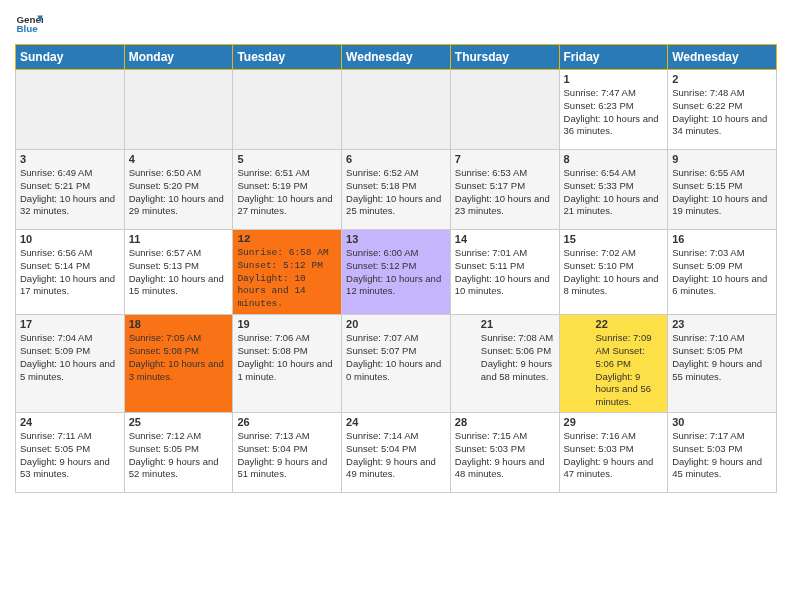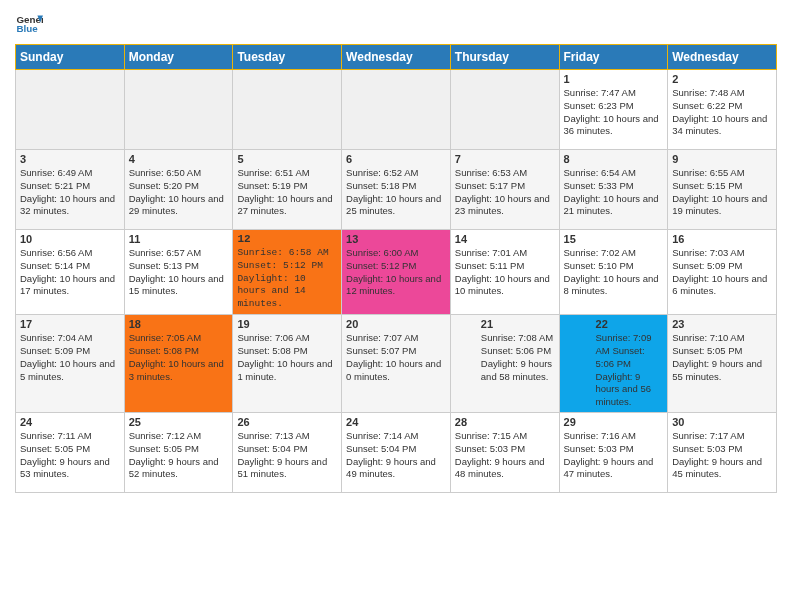--- a/index.html
+++ b/index.html
@@ -190,21 +190,21 @@
           <div class="day-info">Sunrise: 6:57 AM
 Sunset: 5:13 PM
 Daylight: 10 hours and 15 minutes.</div>
         </td>
         <td style="background: #f97316; font-family: Liberation Mono, monospace;">
           <span class="day-num">12</span>
           <div class="day-info">Sunrise: 6:58 AM
 Sunset: 5:12 PM
 Daylight: 10 hours and 14 minutes.</div>
         </td>
-        <td style="background: #ec4899;">
+        <td style="background: #c4b5fd;">
           <span class="day-num">13</span>
           <div class="day-info">Sunrise: 6:00 AM
 Sunset: 5:12 PM
 Daylight: 10 hours and 12 minutes.</div>
         </td>
         <td style="background: rgb(255, 255, 255);">
           <span class="day-num">14</span>
           <div class="day-info">Sunrise: 7:01 AM
 Sunset: 5:11 PM
 Daylight: 10 hours and 10 minutes.</div>
@@ -246,21 +246,21 @@
           <div class="day-info">Sunrise: 7:07 AM
 Sunset: 5:07 PM
 Daylight: 10 hours and 0 minutes.</div>
         </td>
         <td style="background: rgb(245, 245, 245); padding-left: 30px;">
           <span class="day-num">21</span>
           <div class="day-info">Sunrise: 7:08 AM
 Sunset: 5:06 PM
 Daylight: 9 hours and 58 minutes.</div>
         </td>
-        <td style="background: #0ea5e9; padding-left: 36px;">
+        <td style="background: #fde047; padding-left: 36px;">
           <span class="day-num">22</span>
           <div class="day-info">Sunrise: 7:09 AM
 Sunset: 5:06 PM
 Daylight: 9 hours and 56 minutes.</div>
         </td>
         <td style="background: rgb(245, 245, 245);">
           <span class="day-num">23</span>
           <div class="day-info">Sunrise: 7:10 AM
 Sunset: 5:05 PM
 Daylight: 9 hours and 55 minutes.</div>

